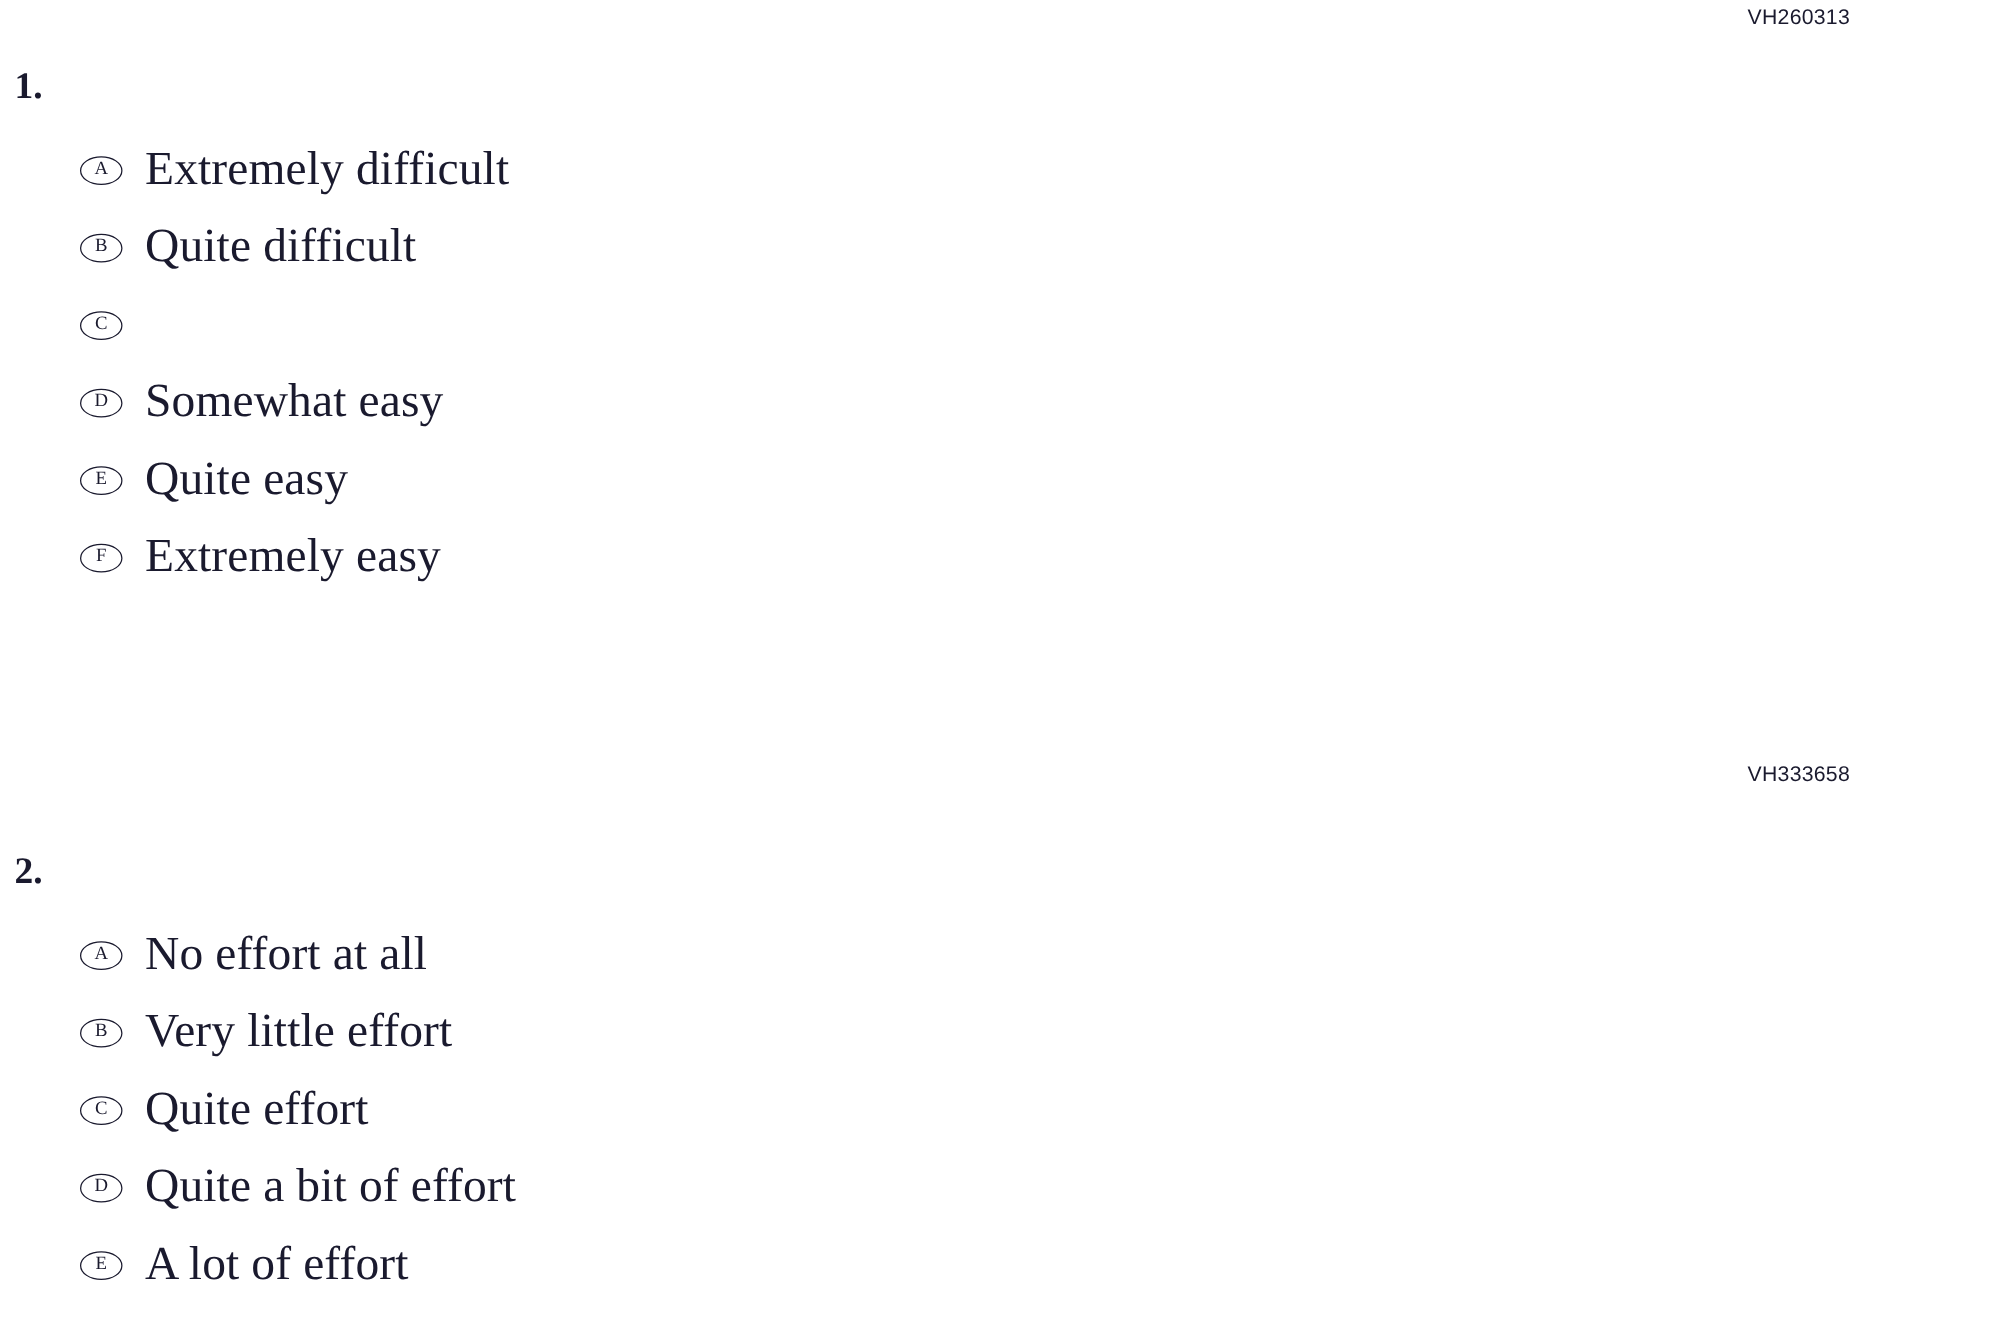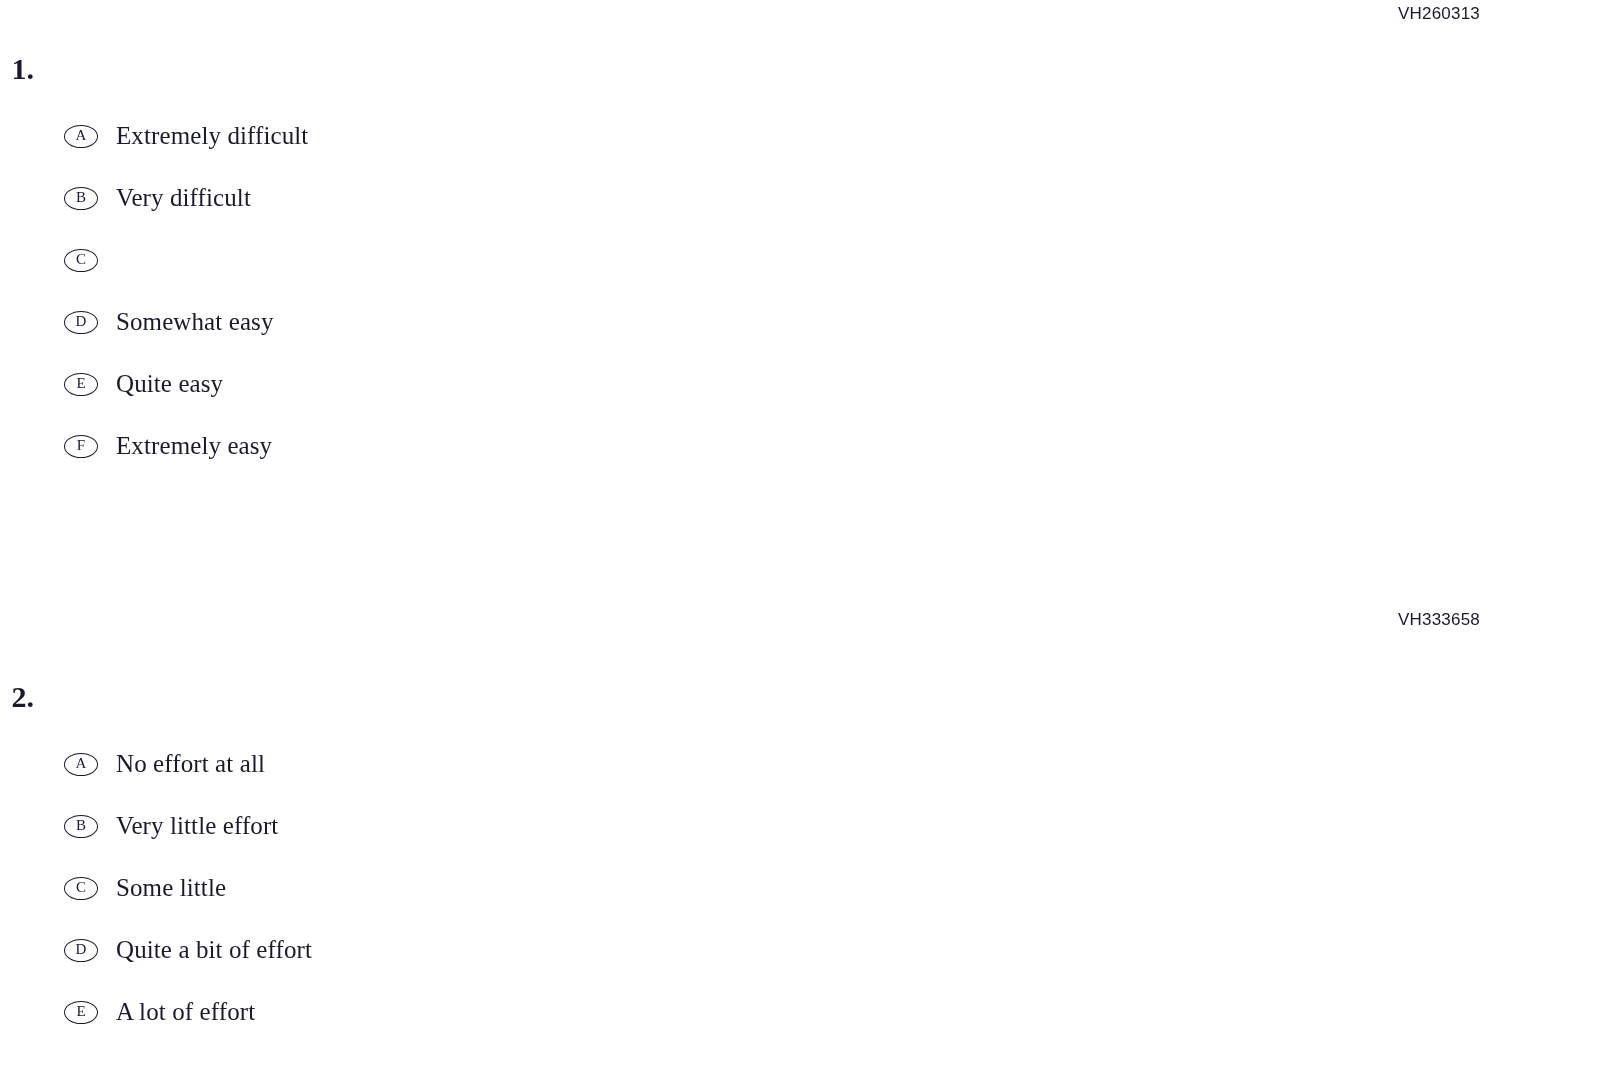--- a/index.html
+++ b/index.html
@@ -84,21 +84,21 @@
   .bubble span {
     font-family: "Liberation Serif", serif;
     font-size: 15px;
     line-height: 1;
     letter-spacing: 0;
     color: #1a1a2e;
     position: relative;
     top: -0.5px;
   }
   .option-label {
-    font-size: 25px;
+    font-size: 38px;
     line-height: 1.1;
     letter-spacing: 0.1px;
     text-align: center;
   }
 </style>
 </head>
 <body>
 
 <div class="page">
 
@@ -112,21 +112,21 @@
       <div class="option">
         <span class="bubble">
             <span>A</span>
           </span>
         <span class="option-label">Extremely difficult</span>
       </div>
       <div class="option">
         <span class="bubble">
             <span>B</span>
           </span>
-        <span class="option-label">Very difficult</span>
+        <span class="option-label">Quite difficult</span>
       </div>
       <div class="option">
         <span class="bubble">
             <span>C</span>
           </span>
       </div>
       <div class="option">
         <span class="bubble">
             <span>D</span>
           </span>
@@ -163,21 +163,21 @@
       <div class="option">
         <span class="bubble">
             <span>B</span>
           </span>
         <span class="option-label">Very little effort</span>
       </div>
       <div class="option">
         <span class="bubble">
             <span>C</span>
           </span>
-        <span class="option-label">Some little</span>
+        <span class="option-label">Quite effort</span>
       </div>
       <div class="option">
         <span class="bubble">
             <span>D</span>
           </span>
         <span class="option-label">Quite a bit of effort</span>
       </div>
       <div class="option">
         <span class="bubble">
             <span>E</span>

